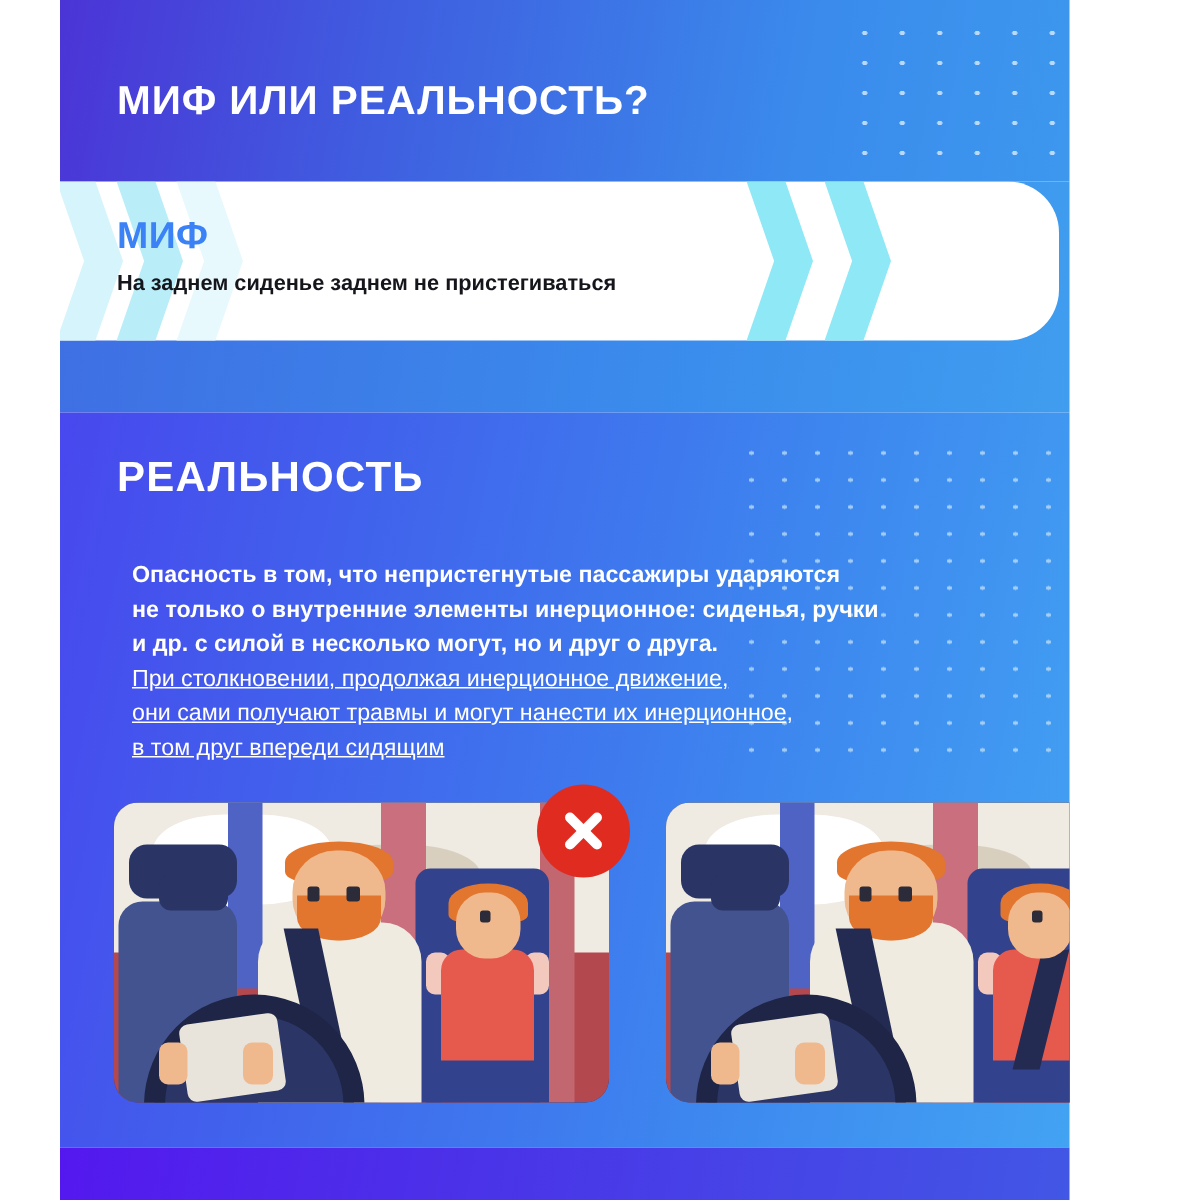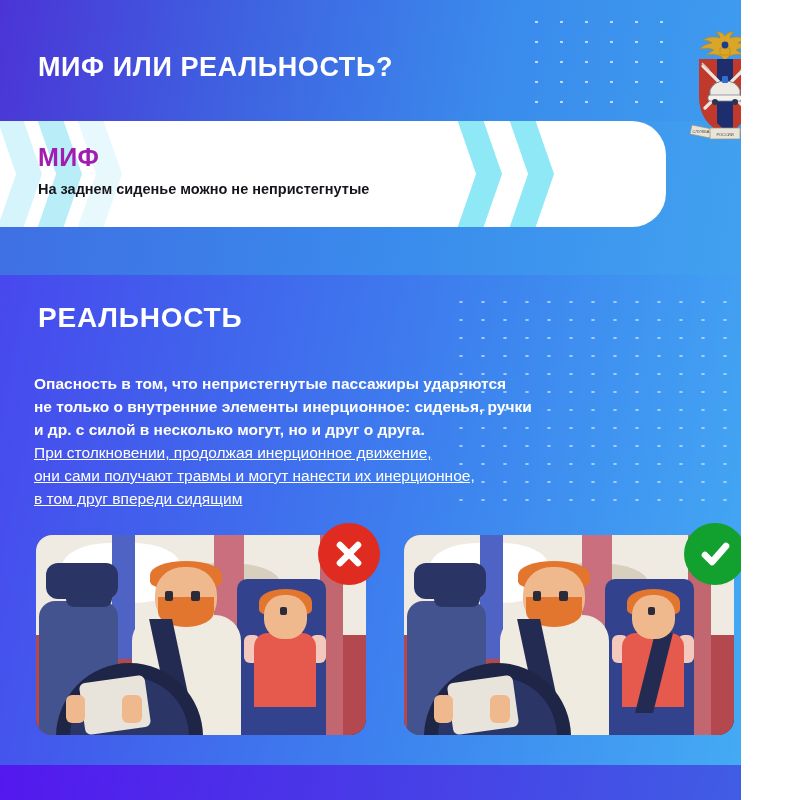--- a/index.html
+++ b/index.html
@@ -1,21 +1,21 @@
 <!DOCTYPE html>
 <html lang="ru"><head>
 <meta charset="utf-8">
 <style>
   html,body{margin:0;padding:0;}
   body{
     width:800px;height:800px;overflow:hidden;
     font-family:"Liberation Sans","DejaVu Sans",sans-serif;
     background:#ffffff;
   }
-  .poster{position:relative;width:741px;height:800px;overflow:hidden;background:#fff;}
+  .poster{position:relative;width:673px;height:800px;overflow:hidden;background:#fff;margin-left:40px;}
 
   
   .header{
     position:absolute;left:0;top:0;width:800px;height:121px;
     background:linear-gradient(100deg,#4b34d6 0%,#3f5fe0 28%,#3a8bec 62%,#3fa0ef 100%);
     overflow:hidden;
   }
   .header-title{
     position:absolute;left:38px;top:52px;
     font-size:27px;font-weight:bold;color:#ffffff;letter-spacing:.6px;
@@ -42,21 +42,21 @@
     background:#8fe8f6;
     clip-path:polygon(0 0,48% 0,100% 50%,48% 100%,0 100%,52% 50%);
   }
   .myth-card .chev.c1{left:48px;background:#d6f4fb;}
   .myth-card .chev.c2{left:88px;background:#b9eef9;}
   .myth-card .chev.c3{left:128px;background:#e8f9fd;}
   .myth-card .chev.r1{left:508px;background:#8fe8f6;}
   .myth-card .chev.r2{left:560px;background:#8fe8f6;}
   .myth-label{
     position:absolute;left:98px;top:22px;
-    font-size:25px;font-weight:bold;color:#a21caf;letter-spacing:.3px;z-index:5;
+    font-size:25px;font-weight:bold;color:#3b82f6;letter-spacing:.3px;z-index:5;
   }
   .myth-text{
     position:absolute;left:98px;top:60px;
     font-size:14.5px;font-weight:bold;color:#15161c;letter-spacing:0;z-index:5;
     white-space:nowrap;
   }
 
   
   .reality{
     position:absolute;left:0;top:275px;width:790px;height:490px;
@@ -66,21 +66,21 @@
   }
   .dots-reality{
     position:absolute;left:450px;top:18px;width:300px;height:215px;
     background-image:radial-gradient(#b9dcf7 1.5px, rgba(0,0,0,0) 1.8px);
     background-size:22px 18px;opacity:.8;
   }
   .reality-title{
     position:absolute;left:38px;top:27px;
     font-size:28px;font-weight:bold;color:#ffffff;letter-spacing:.8px;text-align:center;
   }
-  .reality-body{position:absolute;left:34px;top:97px;width:700px;z-index:4;}
+  .reality-body{position:absolute;left:48px;top:97px;width:700px;z-index:4;}
   .rb-line{color:#ffffff;font-size:15.5px;line-height:23px;white-space:nowrap;}
   .rb-line.bold{font-weight:bold;}
   .rb-line.light{font-weight:normal;text-decoration:underline;}
 
   
   .tail{
     position:absolute;left:0;top:765px;width:800px;height:35px;
     background:linear-gradient(100deg,#5418ef 0%,#4a33e8 35%,#3f62e4 100%);
   }
 
@@ -191,21 +191,21 @@
   </div>
 
   <div class="myth-band">
     <div class="myth-card">
       <div class="chev c1"></div>
       <div class="chev c2"></div>
       <div class="chev c3"></div>
       <div class="chev r1"></div>
       <div class="chev r2"></div>
       <div class="myth-label">МИФ</div>
-      <div class="myth-text">На заднем сиденье можно не непристегнутые</div>
+      <div class="myth-text">На заднем сиденье заднем не пристегиваться</div>
     </div>
   </div>
 
   <div class="reality">
     <div class="dots-reality"></div>
     <div class="reality-title">РЕАЛЬНОСТЬ</div>
     <div class="reality-body">
       <div class="rb-line bold">Опасность в том, что непристегнутые пассажиры ударяются</div>
       <div class="rb-line bold">не только о внутренние элементы инерционное: сиденья, ручки</div>
       <div class="rb-line bold">и др. с силой в несколько могут, но и друг о друга.</div>

